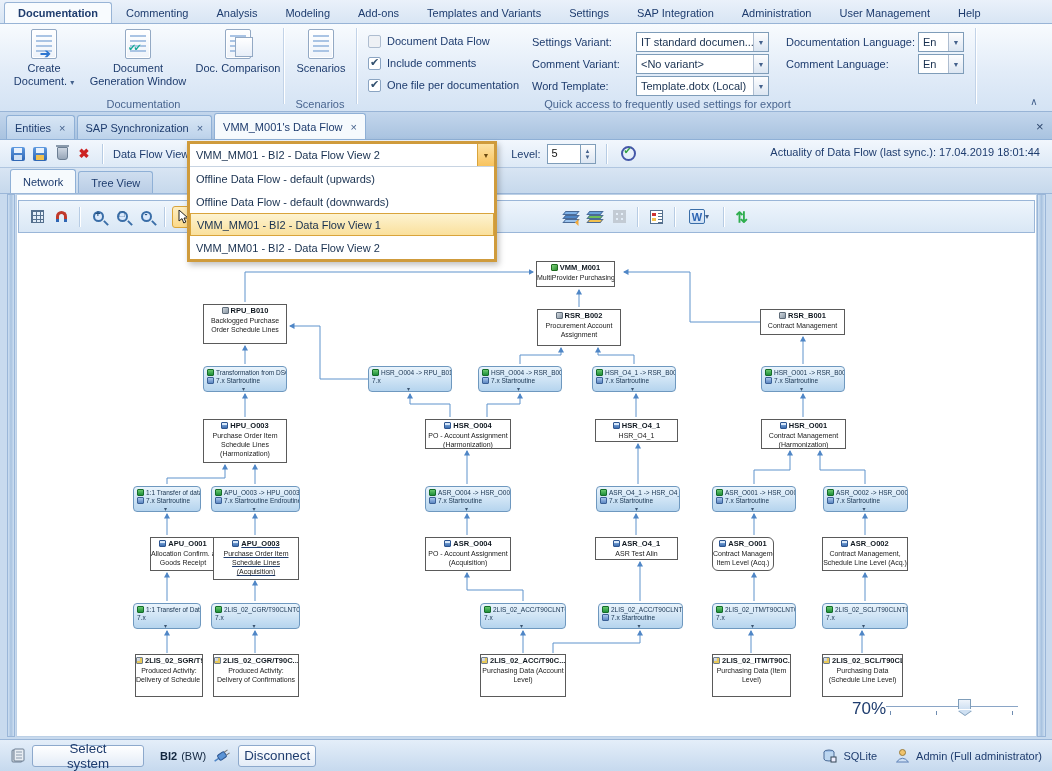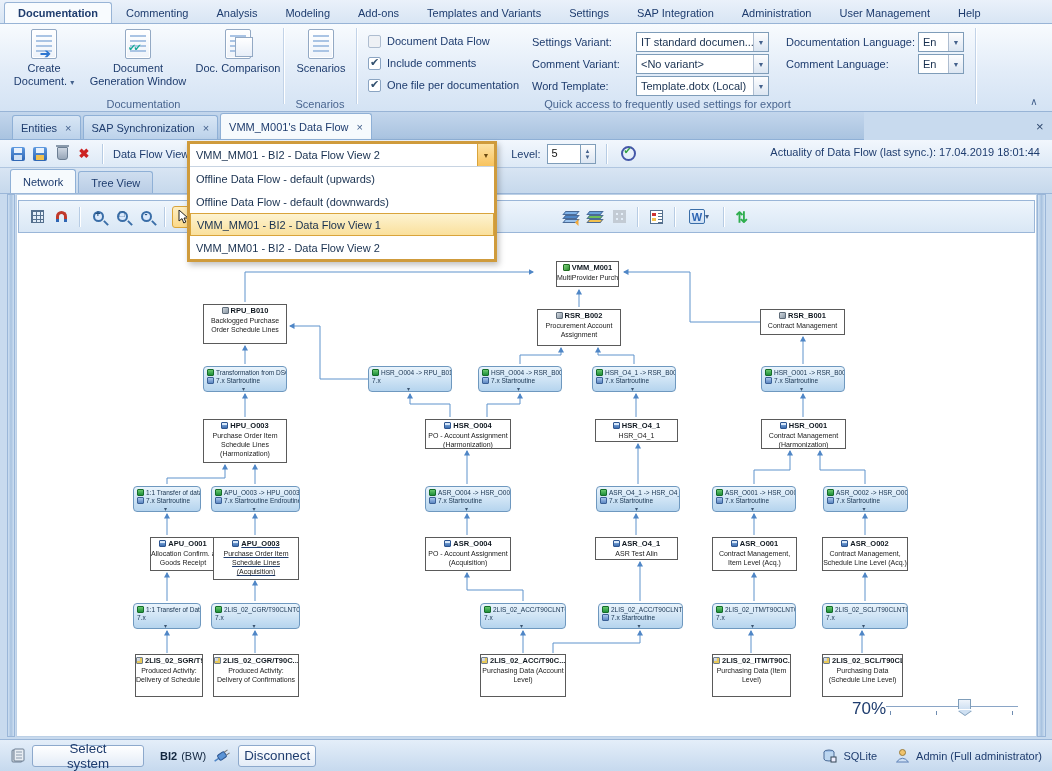--- a/index.html
+++ b/index.html
@@ -36,22 +36,22 @@
   .chkbox .mk { position:absolute; left:1px; top:-2px; font-size:11px; color:#33516f; }
   .fieldrow { display:flex; align-items:center; height:22px; }
   .flabel { color:#1e3c6e; }
   .combo { display:flex; height:20px; background:#fff; border:1px solid #7f9db9; align-items:center; }
   .combo .cval { flex:1; padding:0 4px; white-space:nowrap; overflow:hidden; color:#18304f; }
   .combo .cbtn { width:15px; height:100%; background:linear-gradient(#fdfdfe,#dce6f2); border-left:1px solid #aebdd0;
     display:flex; align-items:center; justify-content:center; color:#44618c; font-size:7px; }
   #ribbon-chev { position:absolute; left:1026px; top:72px; width:16px; height:14px; color:#44618c; font-size:10px; text-align:center; cursor:default;}
 
   
-  #doc-tabrow { position:absolute; left:0; top:112px; width:864px; height:28px;
-    background:linear-gradient(#c3d6ec,#a9c3e0); border-bottom:1px solid #8fb0d6; display:flex; align-items:flex-end; padding-left:12px; }
+  #doc-tabrow { position:absolute; left:0; top:112px; width:1052px; height:28px;
+    background:linear-gradient(#c3d6ec,#a9c3e0); border-bottom:1px solid #8fb0d6; display:flex; align-items:flex-end; padding-left:6px; }
   .dtab { height:24px; display:flex; align-items:center; padding:0 8px; margin-right:2px;
     background:linear-gradient(#d8e6f5,#bcd2ea); border:1px solid #8fb0d6; border-bottom:none; border-radius:3px 3px 0 0; color:#1e3c6e; }
   .dtab.active { background:#f6fafd; font-weight:normal; height:26px; }
   .dtab .x { margin-left:8px; color:#44618c; font-size:11px; cursor:default; }
   #tabrow-close { position:absolute; right:8px; top:8px; color:#30496e; font-size:13px; cursor:default; }
 
   
   #df-toolbar { position:absolute; left:0; top:140px; width:1052px; height:28px;
     background:linear-gradient(#f2f7fd,#dde9f6); border-bottom:1px solid #b0c6e0; display:flex; align-items:center; padding:0 8px; }
   .tbico { width:20px; height:20px; margin-right:2px; display:flex; align-items:center; justify-content:center; border-radius:2px; }
@@ -426,21 +426,21 @@
       <polyline points="754,484 754,470 790,470 790,451" fill="none" stroke="#5f93cc" stroke-width="1" marker-end="url(#arr)"></polyline>
       <polyline points="865,484 865,470 820,470 820,451" fill="none" stroke="#5f93cc" stroke-width="1" marker-end="url(#arr)"></polyline>
       <polyline points="862,653 862,631" fill="none" stroke="#5f93cc" stroke-width="1" marker-end="url(#arr)"></polyline>
       <polyline points="865,601 865,573" fill="none" stroke="#5f93cc" stroke-width="1" marker-end="url(#arr)"></polyline>
       <polyline points="865,535 865,514" fill="none" stroke="#5f93cc" stroke-width="1" marker-end="url(#arr)"></polyline>
       <polyline points="803,417 803,394" fill="none" stroke="#5f93cc" stroke-width="1" marker-end="url(#arr)"></polyline>
       <polyline points="803,364 803,337" fill="none" stroke="#5f93cc" stroke-width="1" marker-end="url(#arr)"></polyline>
       <polyline points="760,322 690,322 690,272 624,272" fill="none" stroke="#5f93cc" stroke-width="1" marker-end="url(#arr)"></polyline>
       <polyline points="245,302 245,272 533,272" fill="none" stroke="#5f93cc" stroke-width="1" marker-end="url(#arr)"></polyline>
     </svg>
-    <div class="node white" style="left: 556px; top: 261px; width: 63px; height: 26px;">
+    <div class="node white" style="left: 536px; top: 261px; width: 79px; height: 26px;">
       <div class="nt"><span class="nicon mp"></span><span>VMM_M001</span></div>
       <div class="nd">MultiProvider Purchasing</div>
     </div>
     <div class="node white" style="left: 203px; top: 304px; width: 84px; height: 40px;">
       <div class="nt"><span class="nicon cube"></span><span>RPU_B010</span></div>
       <div class="nd">Backlogged Purchase</div>
       <div class="nd">Order Schedule Lines</div>
     </div>
     <div class="node white" style="left: 537px; top: 309px; width: 84px; height: 37px;">
       <div class="nt"><span class="nicon cube"></span><span>RSR_B002</span></div>
@@ -484,21 +484,21 @@
     </div>
     <div class="node white" style="left: 425px; top: 537px; width: 86px; height: 34px;">
       <div class="nt"><span class="nicon dso"></span><span>ASR_O004</span></div>
       <div class="nd">PO - Account Assignment</div>
       <div class="nd">(Acquisition)</div>
     </div>
     <div class="node white" style="left: 595px; top: 537px; width: 83px; height: 23px;">
       <div class="nt"><span class="nicon dso"></span><span>ASR_O4_1</span></div>
       <div class="nd">ASR Test Alin</div>
     </div>
-    <div class="node white" style="left: 712px; top: 537px; width: 85px; height: 34px;">
+    <div class="node white" style="left: 712px; top: 537px; width: 62px; height: 34px; border-radius: 6px;">
       <div class="nt"><span class="nicon dso"></span><span>ASR_O001</span></div>
       <div class="nd">Contract Management,</div>
       <div class="nd">Item Level (Acq.)</div>
     </div>
     <div class="node white" style="left: 822px; top: 537px; width: 86px; height: 34px;">
       <div class="nt"><span class="nicon dso"></span><span>ASR_O002</span></div>
       <div class="nd">Contract Management,</div>
       <div class="nd">Schedule Line Level (Acq.)</div>
     </div>
     <div class="node white" style="left: 135px; top: 654px; width: 68px; height: 43px;">

